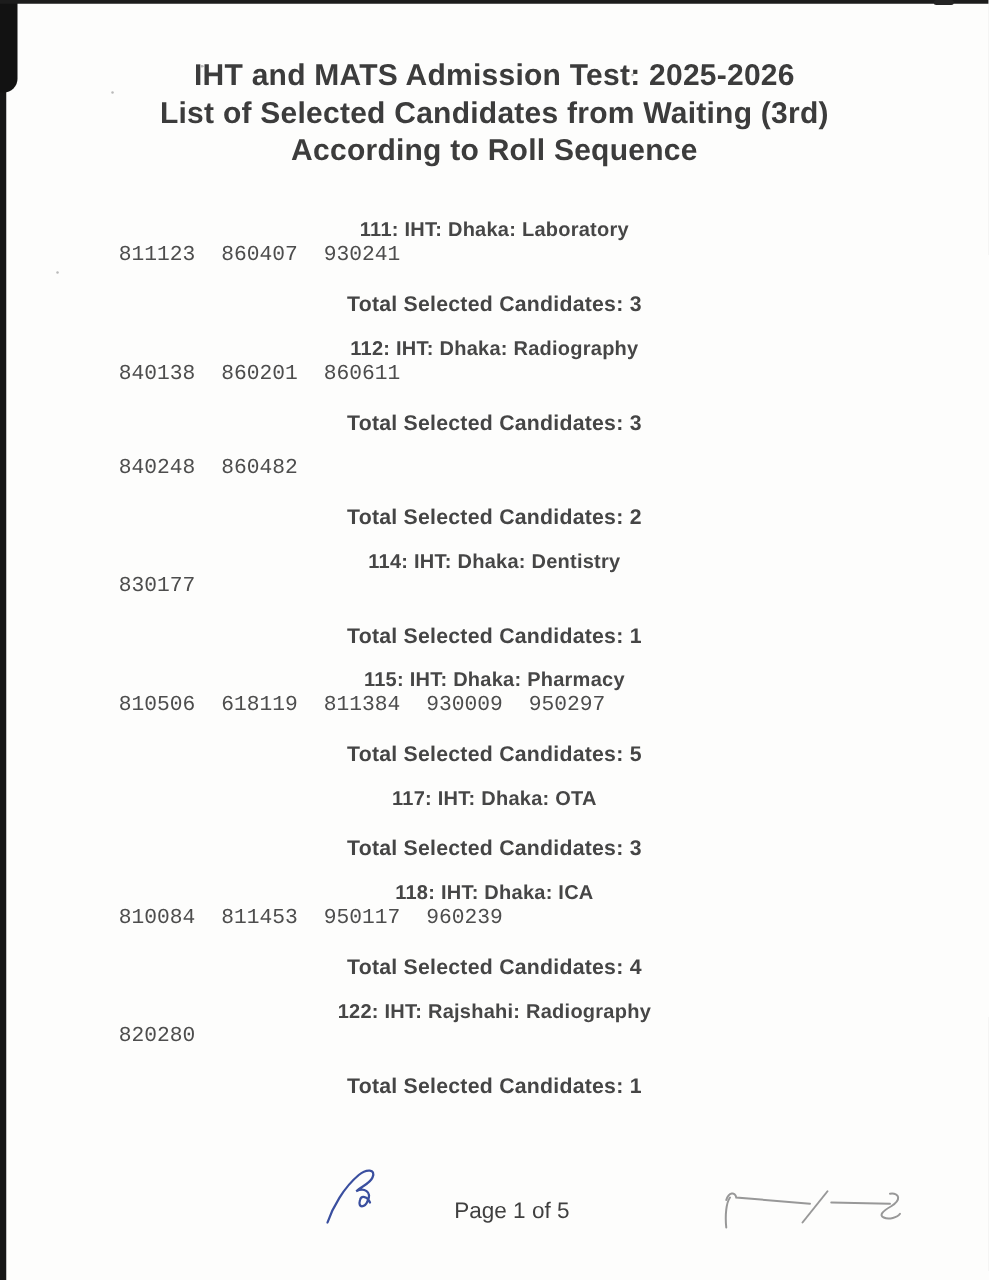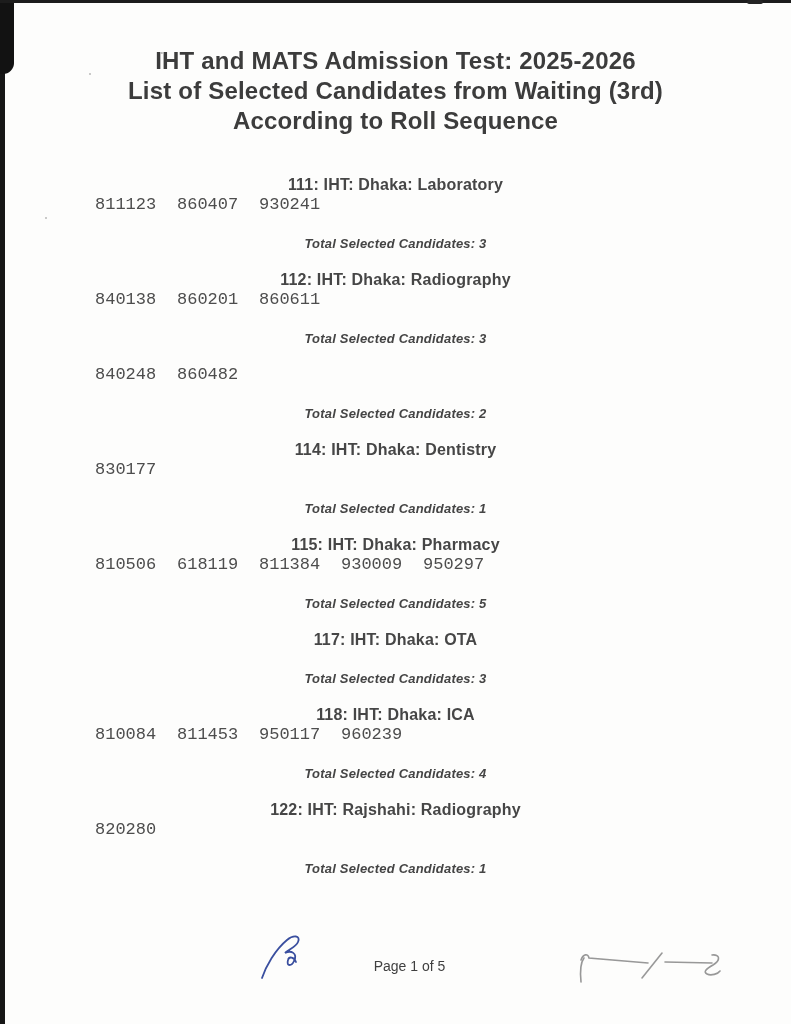--- a/index.html
+++ b/index.html
@@ -23,25 +23,25 @@
   .doc-title { margin-top:46px; text-align:center; font-weight:bold;
                font-size:24px; line-height:30px; color:#3c3c3c; letter-spacing:0.2px; }
 
   .sections { margin-top:39px; }
   .section  { margin-bottom:16px; }
   .section-heading { text-align:center; font-size:16px; font-weight:bold;
                      color:#464646; line-height:20px; letter-spacing:0.2px; }
   .rolls { display:flex; padding-left:95px; font-family:Liberation Mono, monospace;
            font-size:17px; line-height:20px; color:#4d4d4d; }
   .rolls span { width:82px; }
-  .total-line { margin-top:19px; text-align:center; font-size:13px; font-weight:bold;
-                color:#454545; line-height:20px; letter-spacing:0.2px;font-style:italic; }
+  .total-line { margin-top:19px; text-align:center; font-size:17px; font-weight:bold;
+                color:#454545; line-height:20px; letter-spacing:0.2px; }
 
   .footer-page { position:absolute; left:0; top:958px; width:791px;
-                 text-align:center; padding-left:28px; font-size:14px; color:#3f3f3f; }
+                 text-align:center; padding-left:28px; font-size:18px; color:#3f3f3f; }
   .sig-blue   { position:absolute; left:256px; top:926px; }
   .sig-pencil { position:absolute; left:572px; top:942px; }
 </style>
 </head>
 <body>
 
 <div class="sheet">
 
   <div class="scan-edge-left"></div>
   <div class="scan-corner"></div>

